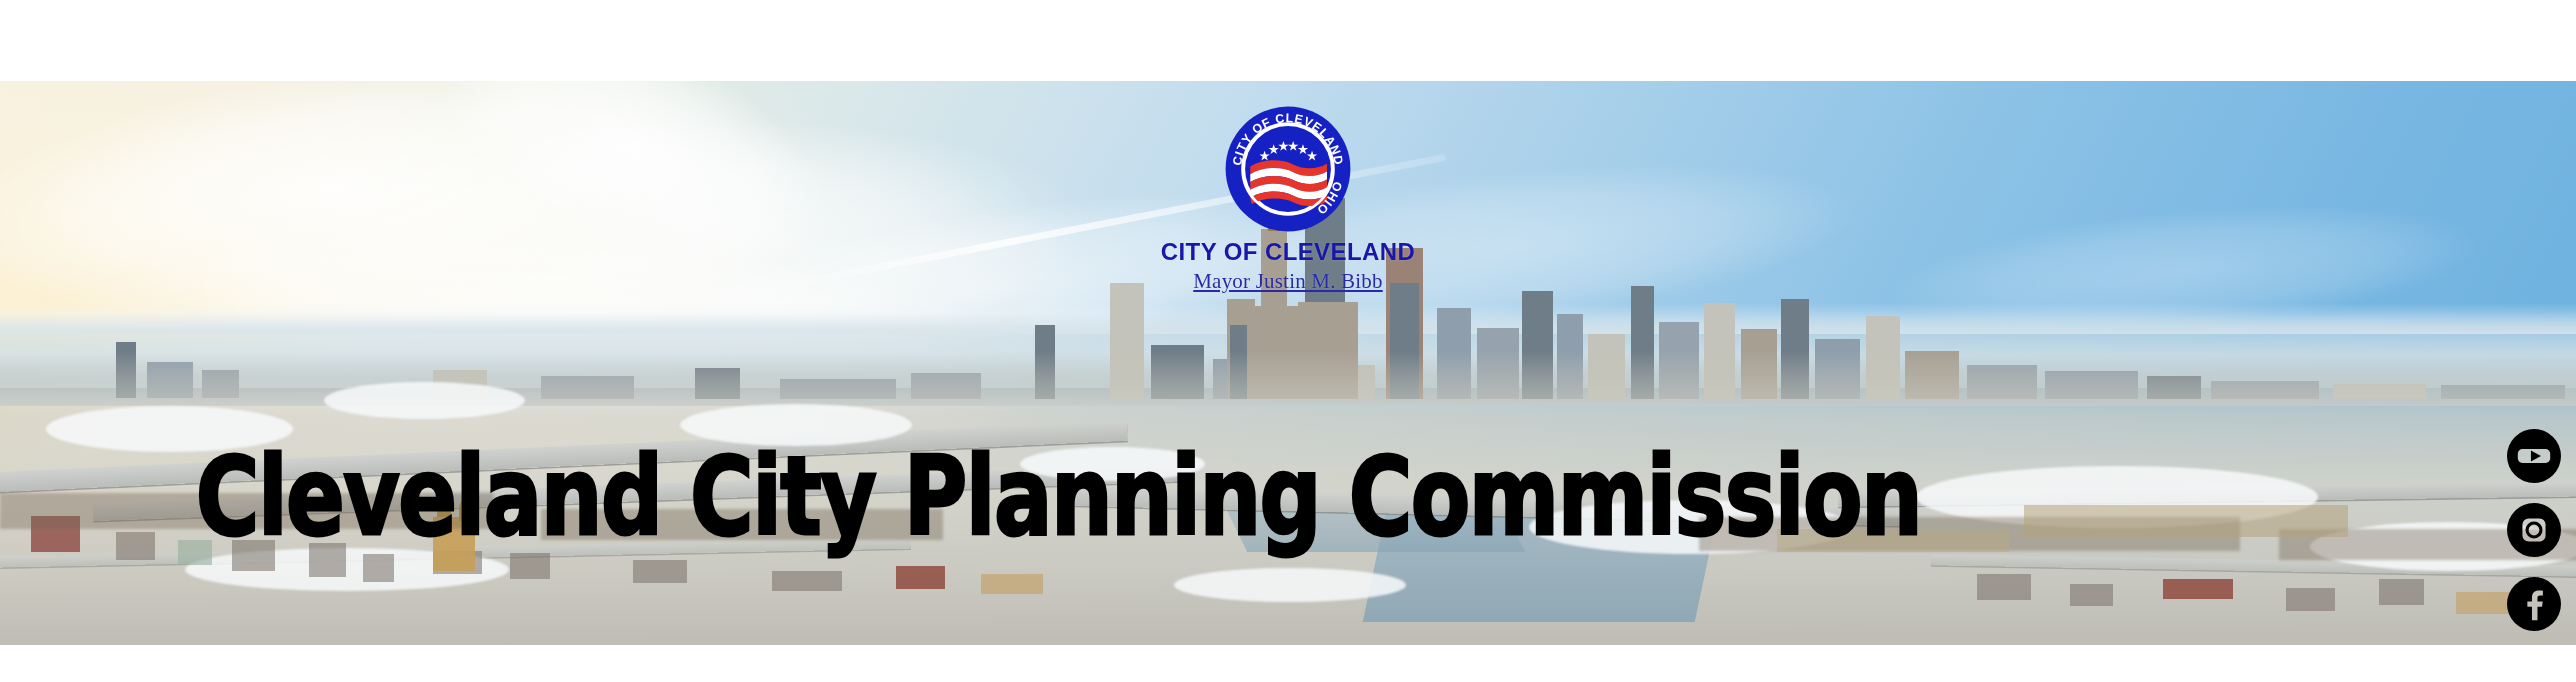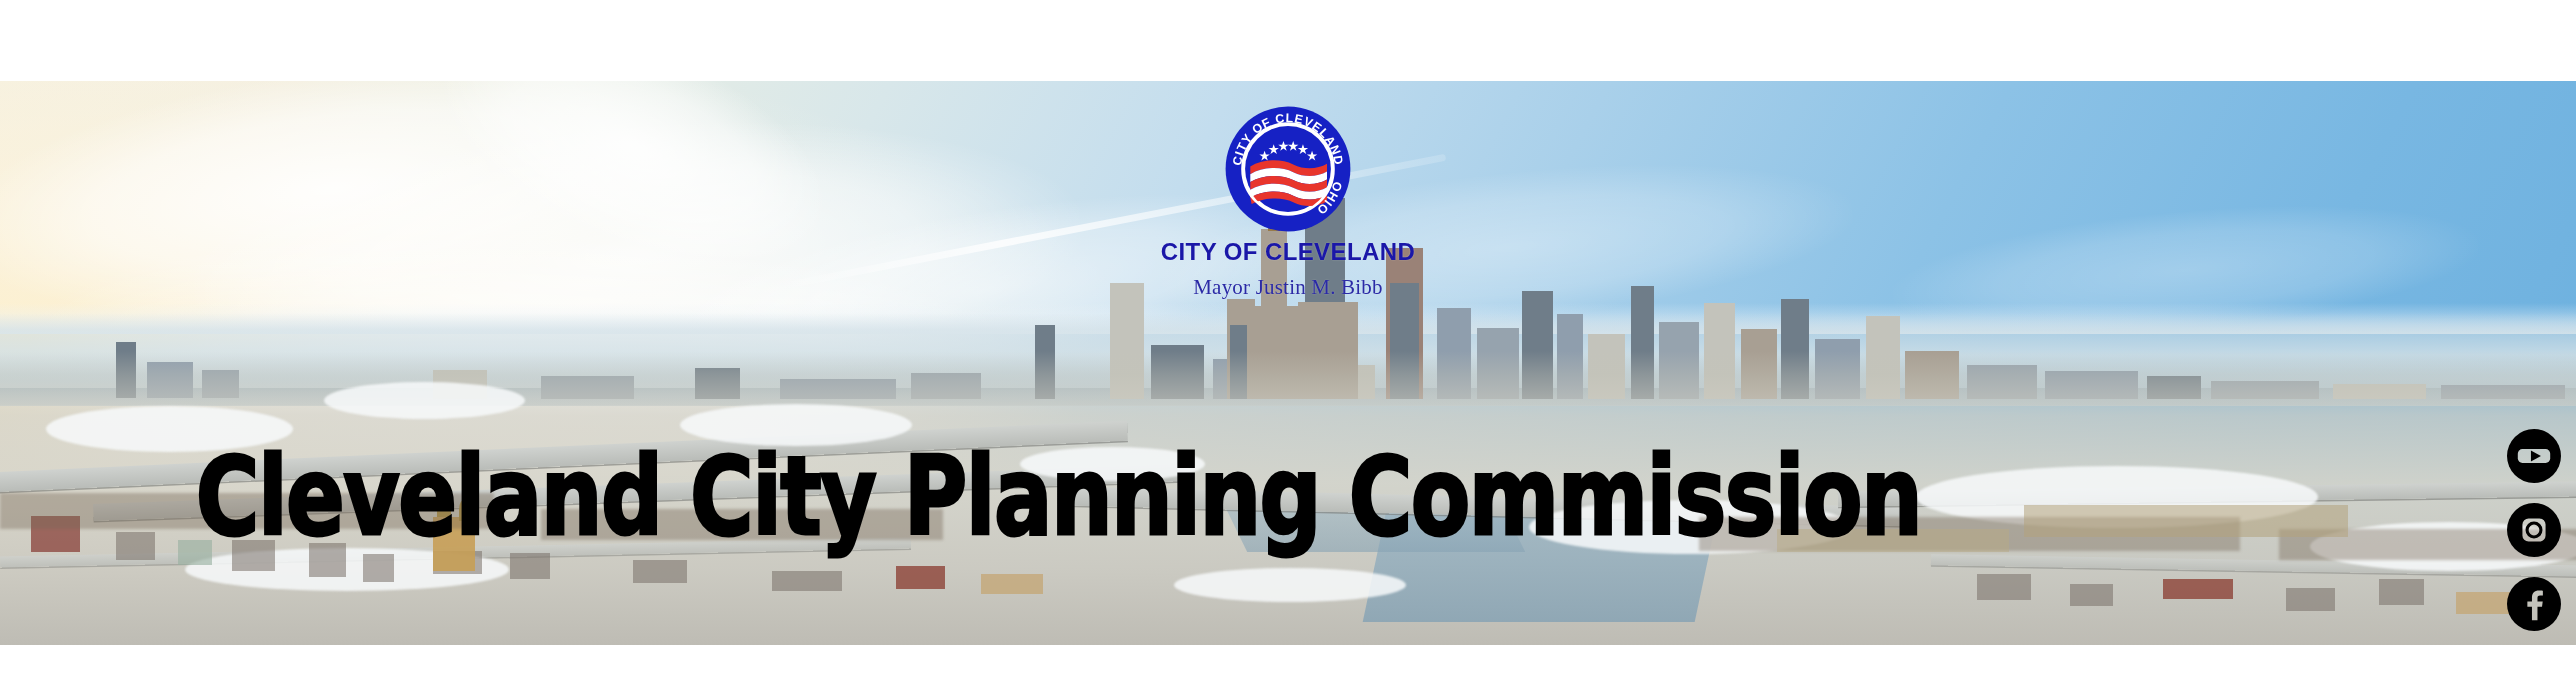--- a/index.html
+++ b/index.html
@@ -167,27 +167,28 @@
     margin-top:4.6px;
     color:#1a17a8;
     font-family:"Liberation Sans", sans-serif;
     font-weight:700;
     font-size:24px;
     letter-spacing:0.4px;
     line-height:1.05;
     text-shadow:0 0 1.5px rgba(255,255,255,.35);
   }
   #mayor-name{
-    margin-top:11px;
+    margin-top:5px;
     color:#2b2aa6;
     font-family:"Liberation Serif", serif;
     font-weight:400;
     font-size:21px;
     letter-spacing:0.2px;
     text-shadow:0 0 1.5px rgba(255,255,255,.35);
+    text-decoration:underline;
   }
 
   
   #main-title{
     position:absolute;left:0;top:0;width:2116px;height:682px;
     display:flex;align-items:flex-start;justify-content:center;
     z-index:30;pointer-events:none;
   }
   #main-title span{
     margin-top:443px;

